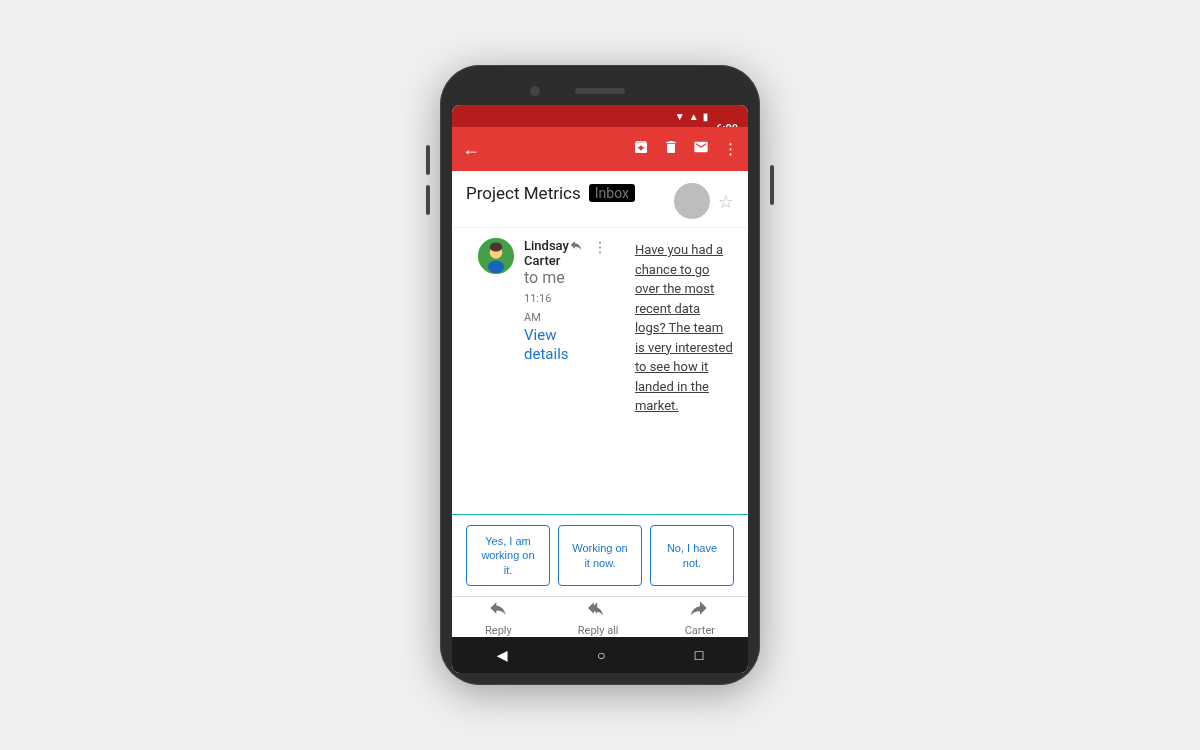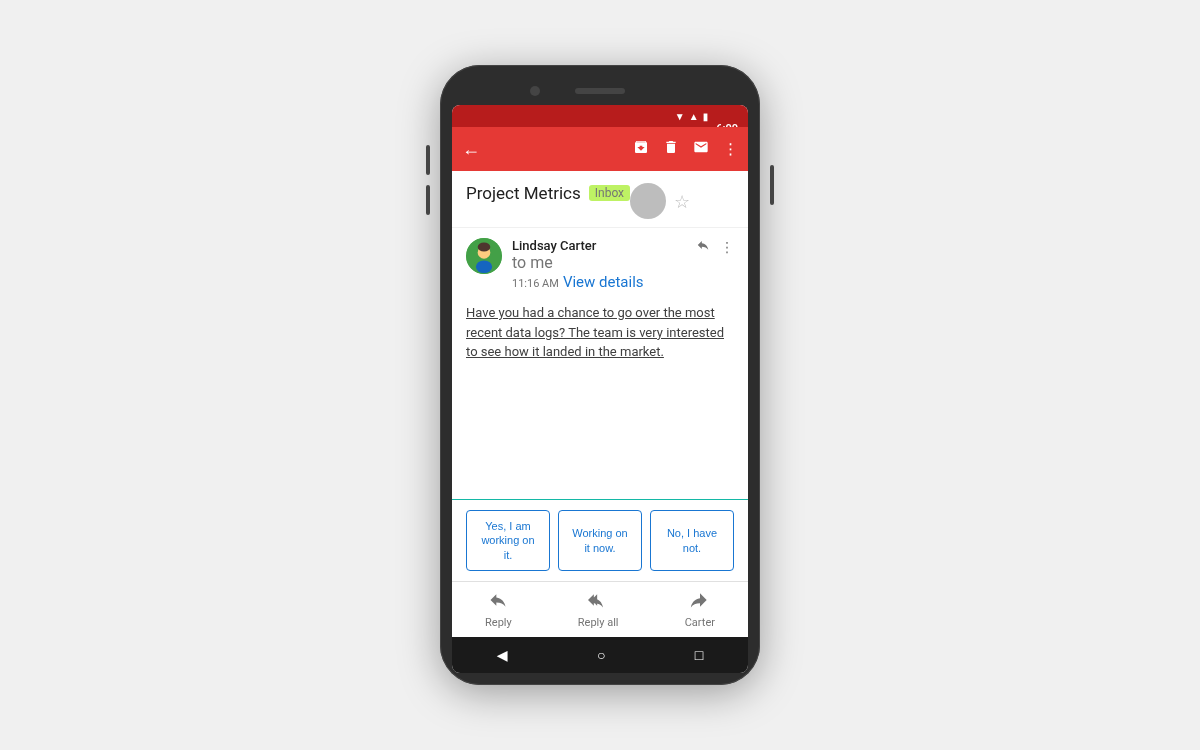--- a/index.html
+++ b/index.html
@@ -145,38 +145,38 @@
       color: white;
       font-size: 15px;
       cursor: pointer;
     }
 
     
     .email-header {
       padding: 12px 14px 8px 14px;
       display: flex;
       align-items: flex-start;
-      justify-content: flex-start;
+      justify-content: space-between;
       border-bottom: 1px solid #f0f0f0;
       flex-shrink: 0;
     }
 
     .email-subject {
       font-size: 17px;
       font-weight: 400;
       color: #212121;
       display: flex;
       align-items: center;
       gap: 8px;
     }
 
     .inbox-badge {
-      background: #bef264;
-      color: #757575;
-      font-size: 12px;
+      background: #000000;
+      color: #757575;
+      font-size: 14px;
       padding: 1px 6px;
       border-radius: 3px;
       font-weight: 400;
     }
 
     .email-header-right {
       display: flex;
       align-items: center;
       gap: 8px;
     }
@@ -192,21 +192,21 @@
       color: #bdbdbd;
       font-size: 18px;
       cursor: pointer;
     }
 
     
     .email-content {
       flex: 1;
       overflow-y: auto;
       display: flex;
-      flex-direction: column;
+      padding-left: 12px;
     }
 
     .email-sender-row {
       display: flex;
       align-items: flex-start;
       padding: 10px 14px 0 14px;
     }
 
     .sender-avatar {
       width: 36px;
@@ -287,21 +287,21 @@
       padding: 8px 10px;
       border-radius: 4px;
       cursor: pointer;
       text-align: center;
       line-height: 1.3;
       flex: 1;
     }
 
     
     .bottom-actions {
-      height: 56px;
+      height: 41px;
       border-top: 1px solid #e0e0e0;
       display: flex;
       align-items: center;
       justify-content: space-around;
       background: white;
       flex-shrink: 0;
     }
 
     .bottom-action-item {
       display: flex;

